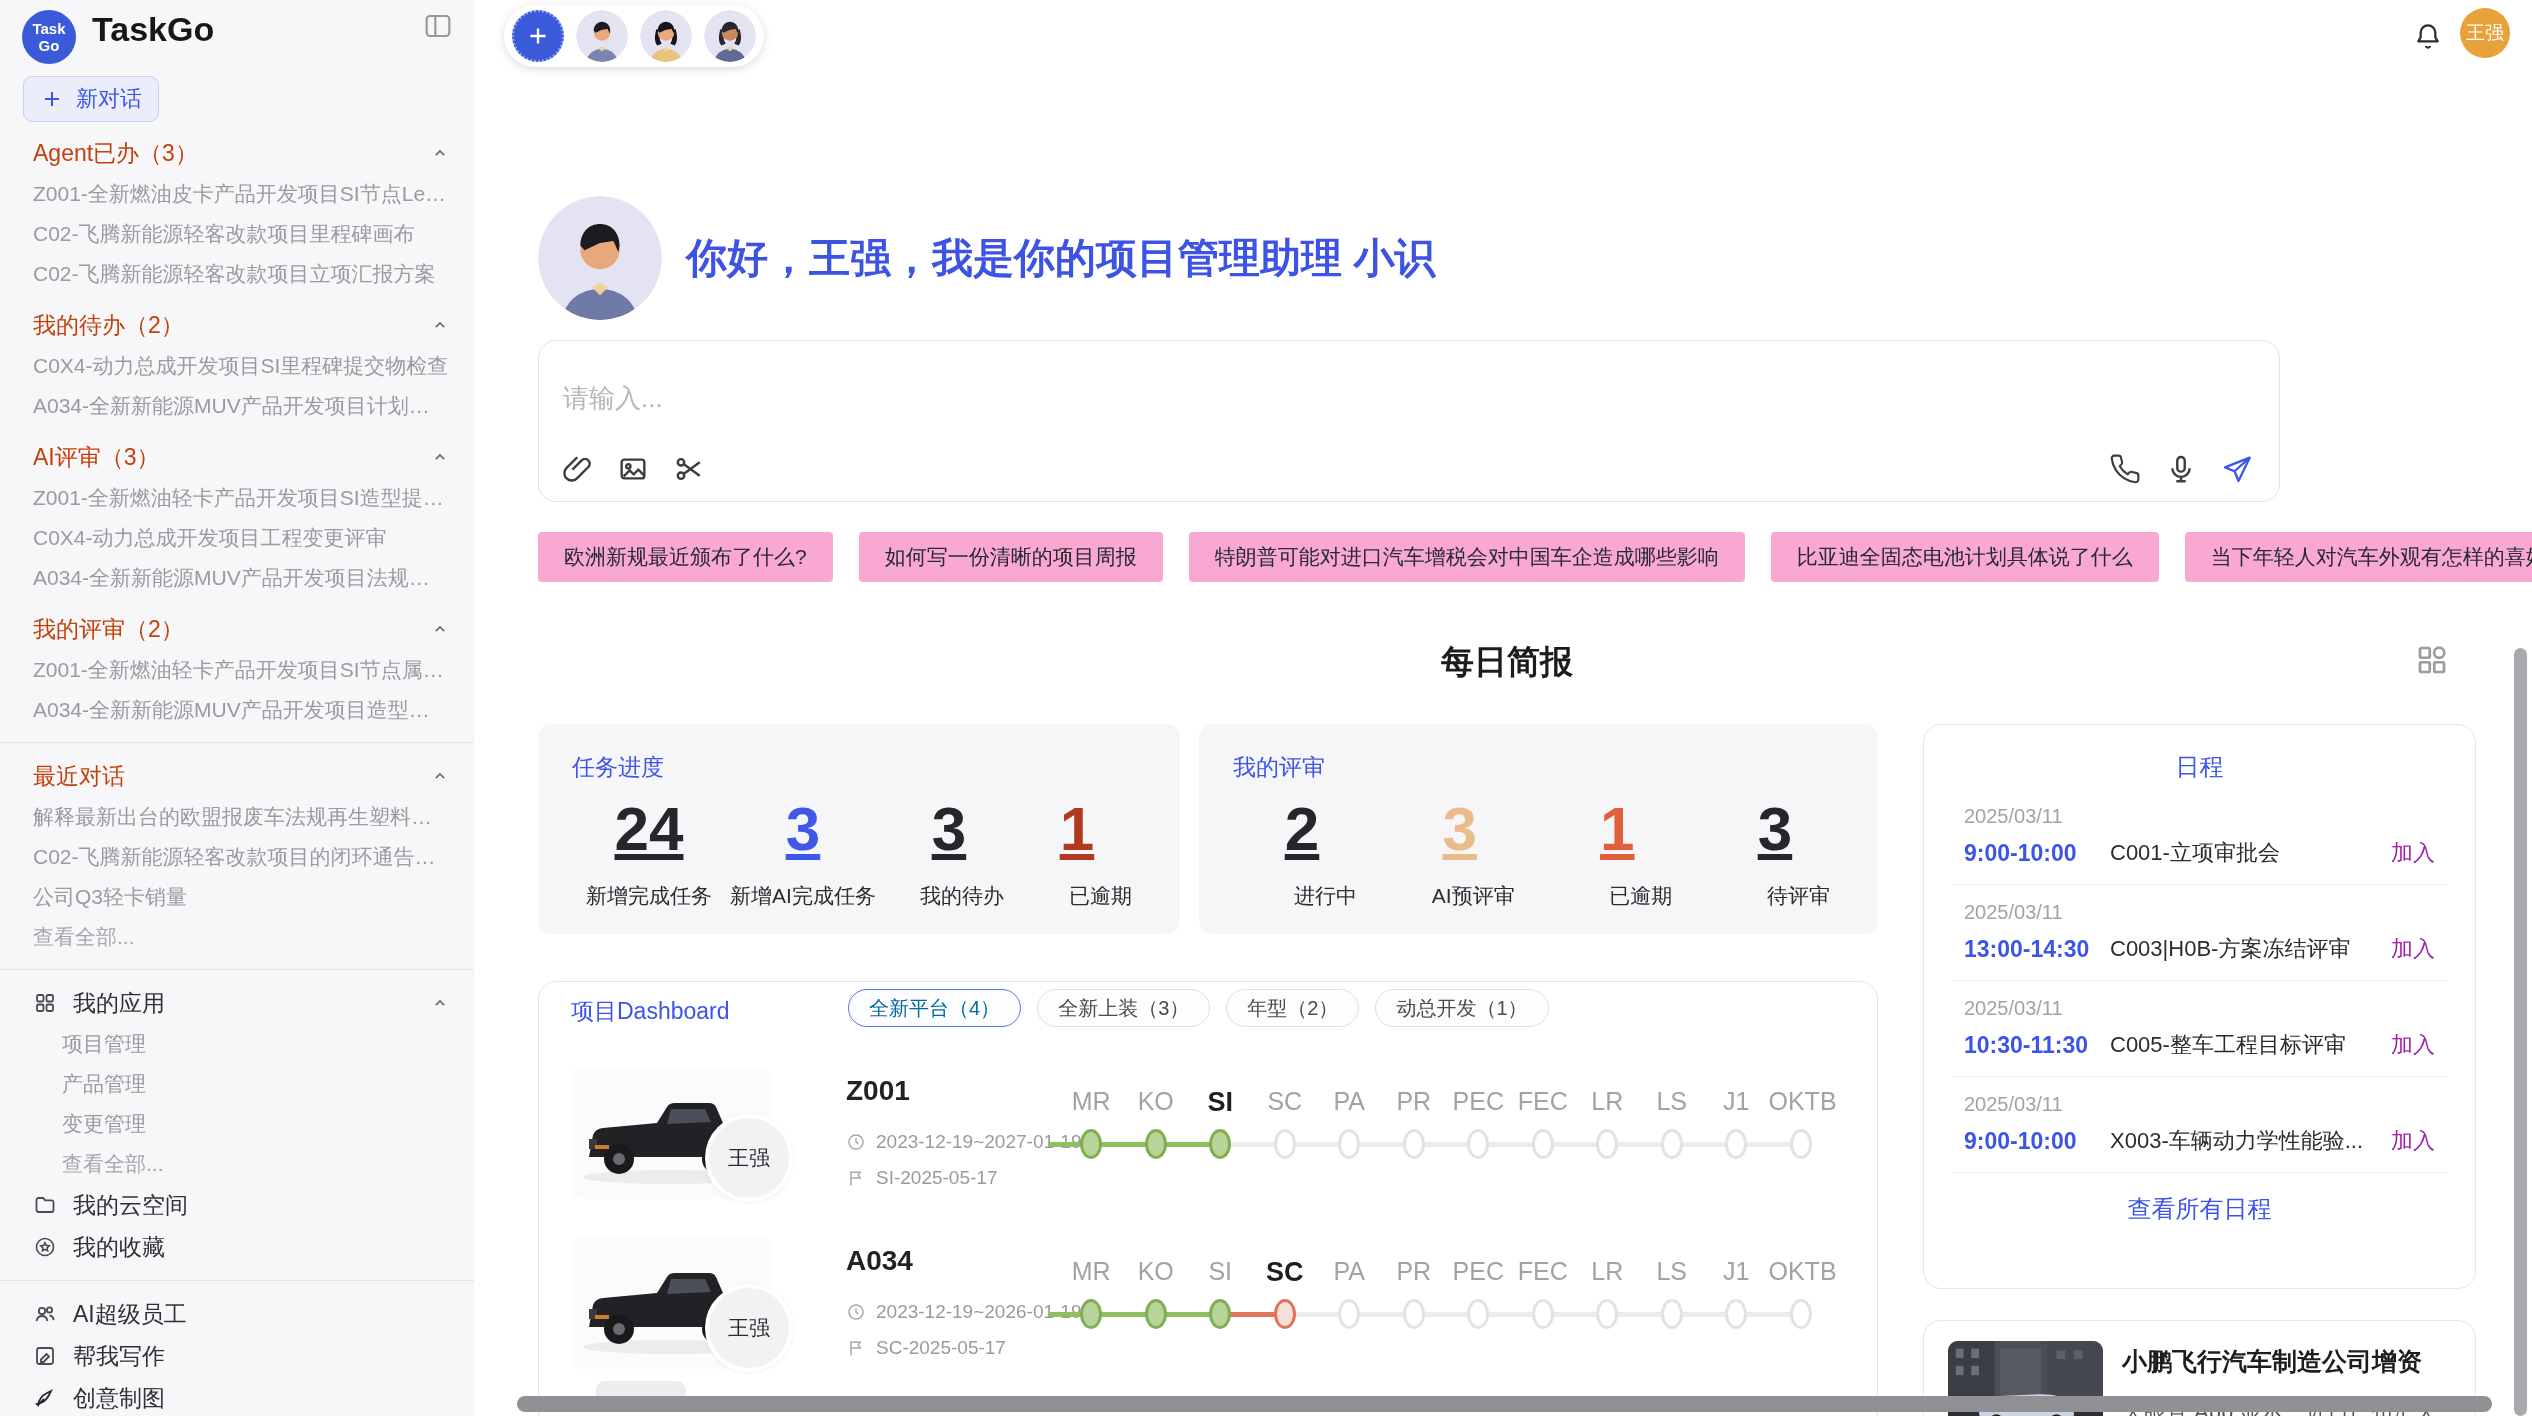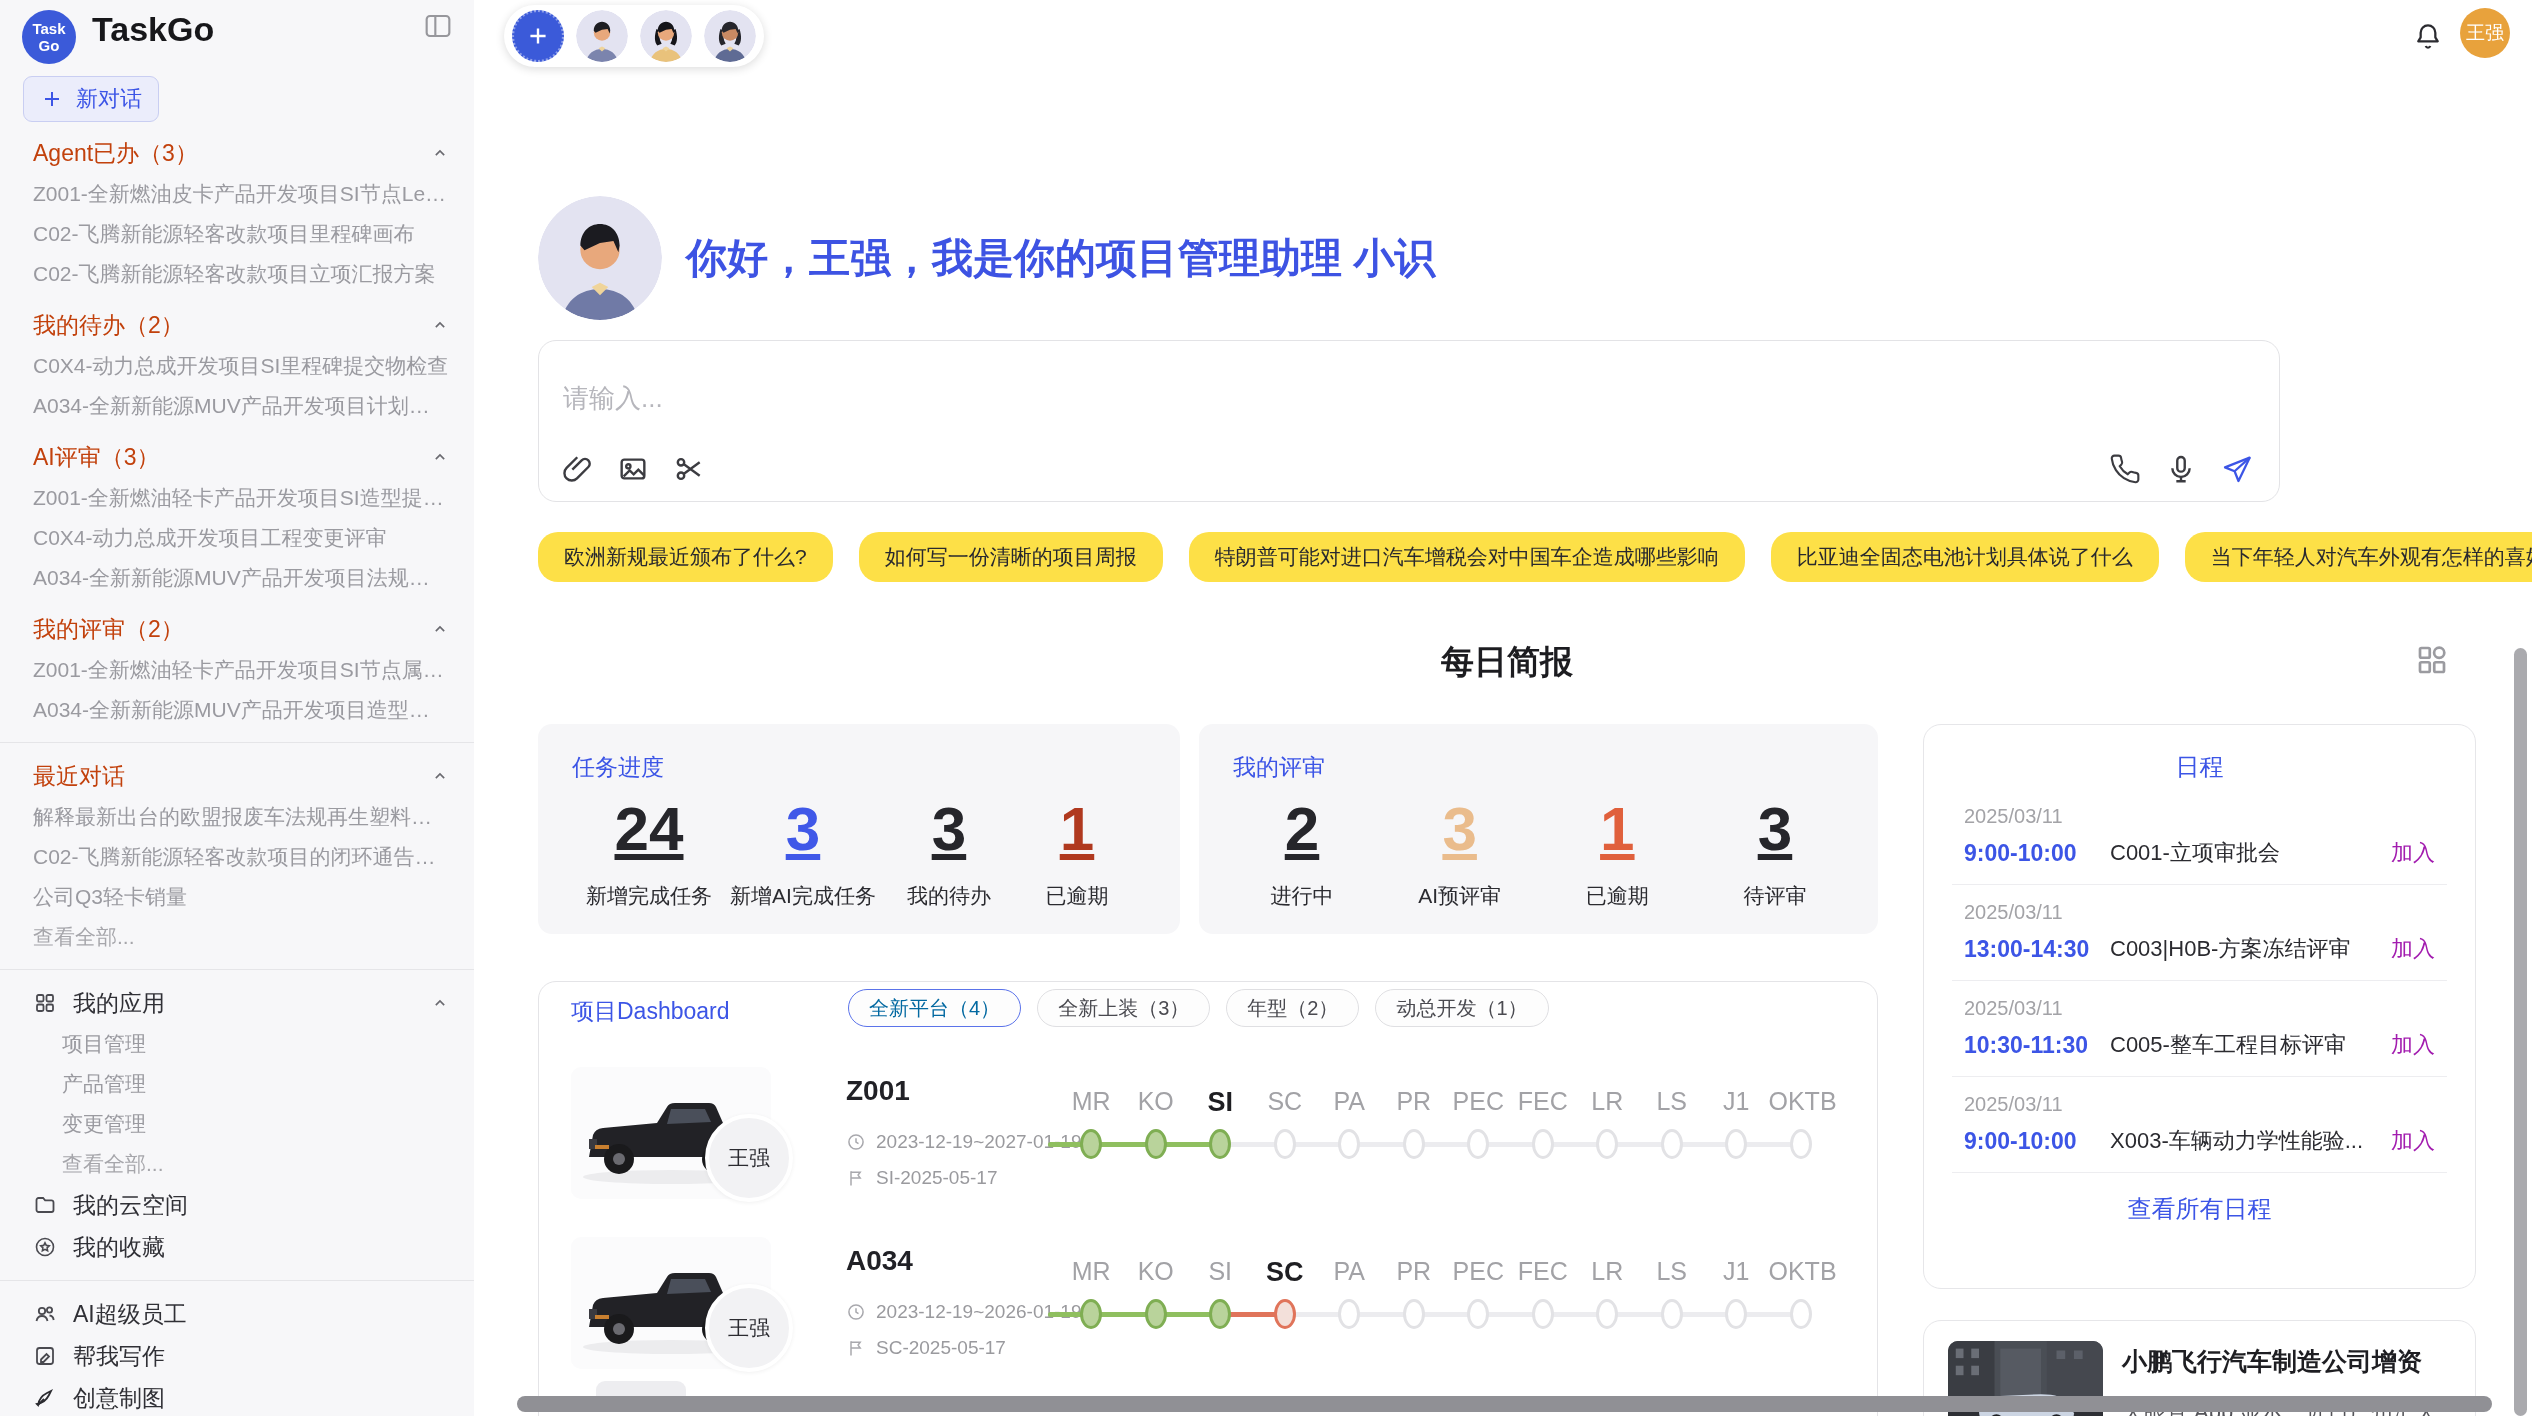--- a/index.html
+++ b/index.html
@@ -38,35 +38,35 @@
   .greet-text { font-size:41px; font-weight:bold; color:#3d53e3; }
 
   .input-card { position:absolute; left:64px; top:340px; width:1742px; height:162px; border:1.5px solid #e3e3e6; border-radius:18px; background:#fff; }
   .input-card textarea { position:absolute; left:24px; top:40px; width:1600px; height:60px; border:none; outline:none; resize:none; font-family:inherit; font-size:26px; color:#3a3a3f; background:transparent; }
   .input-card textarea::placeholder { color:#b6b6bc; }
   .in-icons-left { position:absolute; left:22px; bottom:16px; display:flex; gap:24px; }
   .in-icons-right { position:absolute; right:26px; bottom:16px; display:flex; gap:24px; }
   .in-icon { width:32px; height:32px; cursor:pointer; }
 
   .chips { position:absolute; left:64px; top:532px; display:flex; gap:26px; }
-  .chip { height:50px; display:flex; align-items:center; padding:0 26px; background:#fde047; border-radius:20px; font-size:21px; color:#29292e; cursor:pointer; white-space:nowrap; }
+  .chip { height:50px; display:flex; align-items:center; padding:0 26px; background:#f9a8d4; border-radius:4px; font-size:21px; color:#29292e; cursor:pointer; white-space:nowrap; }
 
   .briefing-title { position:absolute; left:64px; top:640px; width:1938px; text-align:center; font-size:33px; font-weight:bold; color:#1c1c20; }
   .briefing-grid-icon { position:absolute; left:1940px; top:642px; width:36px; height:36px; cursor:pointer; }
 
   .stat-card { position:absolute; top:724px; height:210px; background:#f6f6f8; border-radius:14px; padding:28px 34px 0; }
   .stat-card.c0 { left:64px; width:642px; }
   .stat-card.c1 { left:725px; width:679px; }
   .stat-card h3 { font-size:23px; color:#3c55e6; font-weight:normal; }
   .stat-row { display:flex; justify-content:space-between; padding:0 14px; margin-top:10px; }
   .stat { text-align:center; min-width:110px; }
   .stat-num { font-size:62px; font-weight:600; line-height:1.15;text-decoration:underline; }
   .stat-num.dark { color:#26262b; } .stat-num.blue { color:#4058e8; }
   .stat-num.red { color:#b0391f; } .stat-num.tan { color:#eabc8c; } .stat-num.orange { color:#e0603c; }
-  .stat-label { margin-top:18px; font-size:21px; color:#2b2b30; }
+  .stat-label { margin-top:18px; font-size:21px; color:#2b2b30;text-align:right; }
 
   .dash-card { position:absolute; left:64px; top:981px; width:1340px; height:470px; border:1.5px solid #e4e4e7; border-radius:18px; background:#fff; overflow:hidden; }
   .dash-header { position:absolute; left:0; top:0; width:100%; height:70px; }
   .dash-title { position:absolute; left:32px; top:14px; font-size:23px; color:#3c55e6; }
   .dash-filters { position:absolute; left:309px; top:7px; display:flex; gap:16px; }
   .fchip { height:38px; display:flex; align-items:center; padding:0 20px; border:1.5px solid #dfdfe2; border-radius:19px; font-size:20px; color:#4a4a50; background:#fdfdfd; cursor:pointer; white-space:nowrap; }
   .fchip.active { border-color:#5b73ea; color:#0369a1; }
   .proj-row { position:absolute; left:0; width:100%; height:160px; }
   .proj-row.r0 { top:85px; } .proj-row.r1 { top:255px; }
   .truck { position:absolute; left:32px; top:0; width:200px; height:132px; border-radius:10px; background:#fbfbfc; overflow:hidden; }

